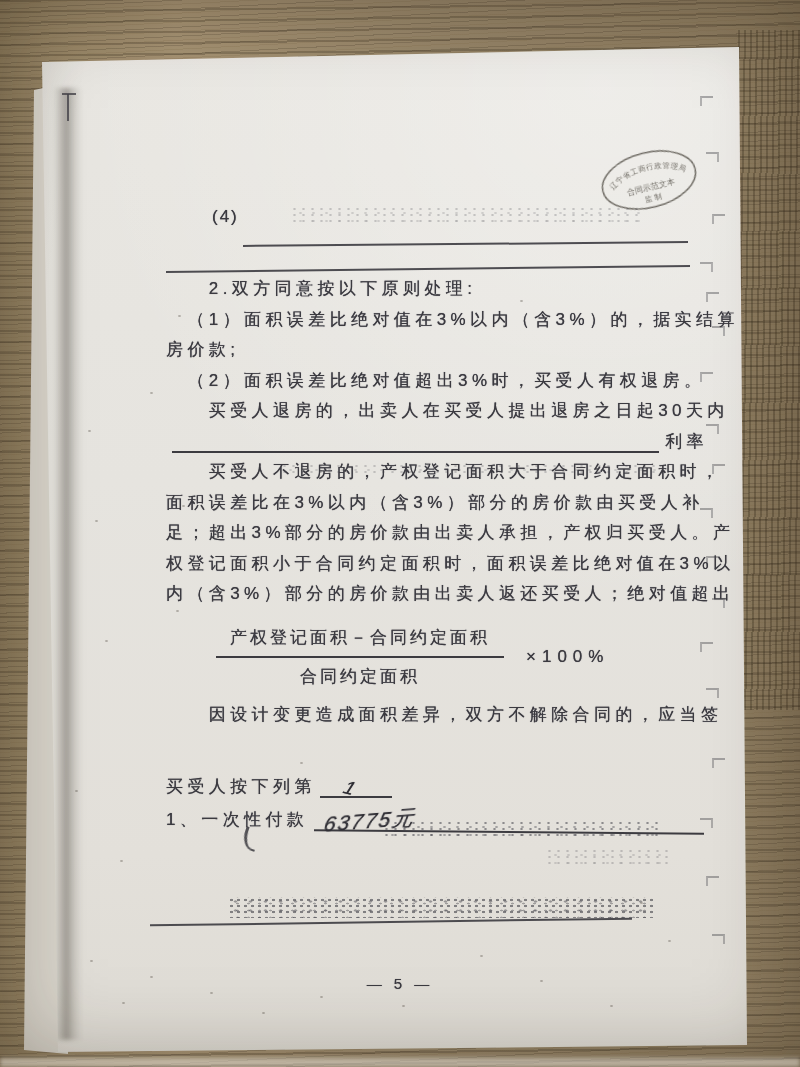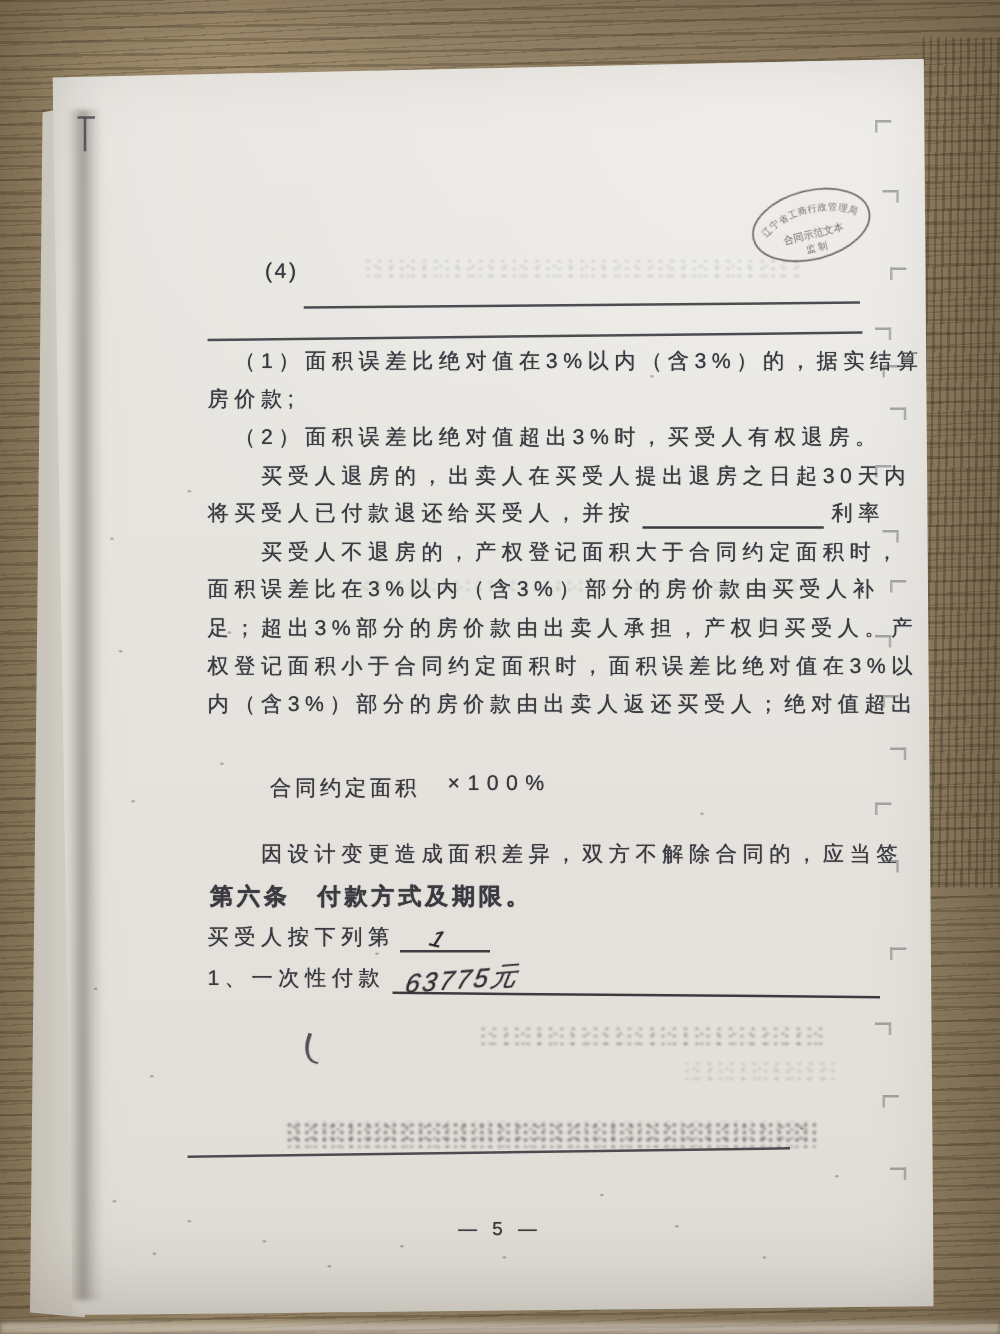--- a/index.html
+++ b/index.html
@@ -65,25 +65,25 @@
   }
   .bline{white-space:nowrap;height:30.5px;}
   .blank-line{display:flex;align-items:flex-end;white-space:nowrap;height:30.5px;}
   .blank-fill{flex:1;border-bottom:2px solid #3c3b40;margin:0 6px 4px 6px;min-width:40px;position:relative;}
   .formula{
     display:flex;align-items:center;white-space:nowrap;
     margin:12px 0 6px 44px;height:72px;letter-spacing:3px;
   }
   .frac{display:inline-block;text-align:center;margin:0 6px;}
   .frac .num{display:block;border-bottom:2px solid #3c3b40;padding:0 14px 6px;line-height:24px;}
-  .frac .den{display:block;padding-top:7px;line-height:24px;text-align:right;}
+  .frac .den{display:block;padding-top:7px;line-height:24px;}
   .f-mul{margin-left:16px;letter-spacing:6px;}
   .clause-head{font-weight:bold;font-size:18.5px;letter-spacing:3px;line-height:34px;white-space:nowrap;
     text-shadow:0 0 .9px rgba(35,35,42,.95);padding-left:2px;}
-  .pay-line{display:flex;align-items:flex-end;white-space:nowrap;height:32px;}
+  .pay-line{display:flex;align-items:flex-end;white-space:nowrap;height:32px;margin-top:40px;}
   .num-blank{display:inline-block;width:72px;border-bottom:2px solid #3c3b40;margin:0 4px 4px;text-align:center;position:relative;}
   .hand{font-style:italic;color:#2e2d33;}
   .hand-1{position:absolute;left:24px;top:-22px;font-size:19px;transform:rotate(14deg) skewX(-8deg);}
   .amount-line{display:flex;align-items:flex-end;white-space:nowrap;height:33px;}
   .amount-fill{flex:1;border-bottom:2px solid #3c3b40;margin:0 4px 2px 6px;position:relative;transform:rotate(.5deg);}
   .hand-amt{position:absolute;left:10px;top:-24px;font-size:21px;letter-spacing:2px;
     transform:rotate(-5deg) skewX(-14deg);filter:blur(.2px);}
   .page-num{position:absolute;left:0;width:800px;top:975px;text-align:center;
     font-size:15px;letter-spacing:4px;}
   
@@ -141,54 +141,54 @@
   <div class="corner-v"></div>
 
   <div class="item4 ink">(4)</div>
   <div class="smudge faint" style="left:290px;top:206px;width:350px;height:16px;"></div>
   <div class="rule rule-1"></div>
   <div class="rule rule-2"></div>
 
   <div class="textflow ink">
     <div>
 
+    <div class="bline" style="">　　2.双方同意按以下原则处理:</div>
         <div class="bline" style="">　（1）面积误差比绝对值在3%以内（含3%）的，据实结算</div>
         <div class="bline" style="">房价款;</div>
         <div class="bline" style="">　（2）面积误差比绝对值超出3%时，买受人有权退房。</div>
         <div class="bline" style="">　　买受人退房的，出卖人在买受人提出退房之日起30天内</div>
       </div>
 
     <div class="blank-line">
-      <span>将买受人已付款退还给买受人，并按</span>
       <span class="blank-fill"></span>
       <span>利率</span>
     </div>
 
     <div>
 
         <div class="bline" style="">　　买受人不退房的，产权登记面积大于合同约定面积时，</div>
         <div class="bline" style="">面积误差比在3%以内（含3%）部分的房价款由买受人补</div>
         <div class="bline" style="">足；超出3%部分的房价款由出卖人承担，产权归买受人。产</div>
         <div class="bline" style="">权登记面积小于合同约定面积时，面积误差比绝对值在3%以</div>
         <div class="bline" style="">内（含3%）部分的房价款由出卖人返还买受人；绝对值超出</div>
       </div>
 
     <div class="formula">
       <span class="frac">
+        <span class="num">产权登记面积－合同约定面积</span>
         <span class="den">合同约定面积</span>
       </span>
       <span class="f-mul">×100%</span>
     </div>
 
     <div>
 
     <div class="bline" style="">　　因设计变更造成面积差异，双方不解除合同的，应当签</div>
       </div>
 
-    <div class="clause-head">第六条　付款方式及期限。</div>
 
     <div class="pay-line">
       <span>买受人按下列第</span>
       <span class="num-blank">
         <span class="hand hand-1">1</span>
       </span>
     </div>
 
     <div class="amount-line">
       <span>1、一次性付款</span>

